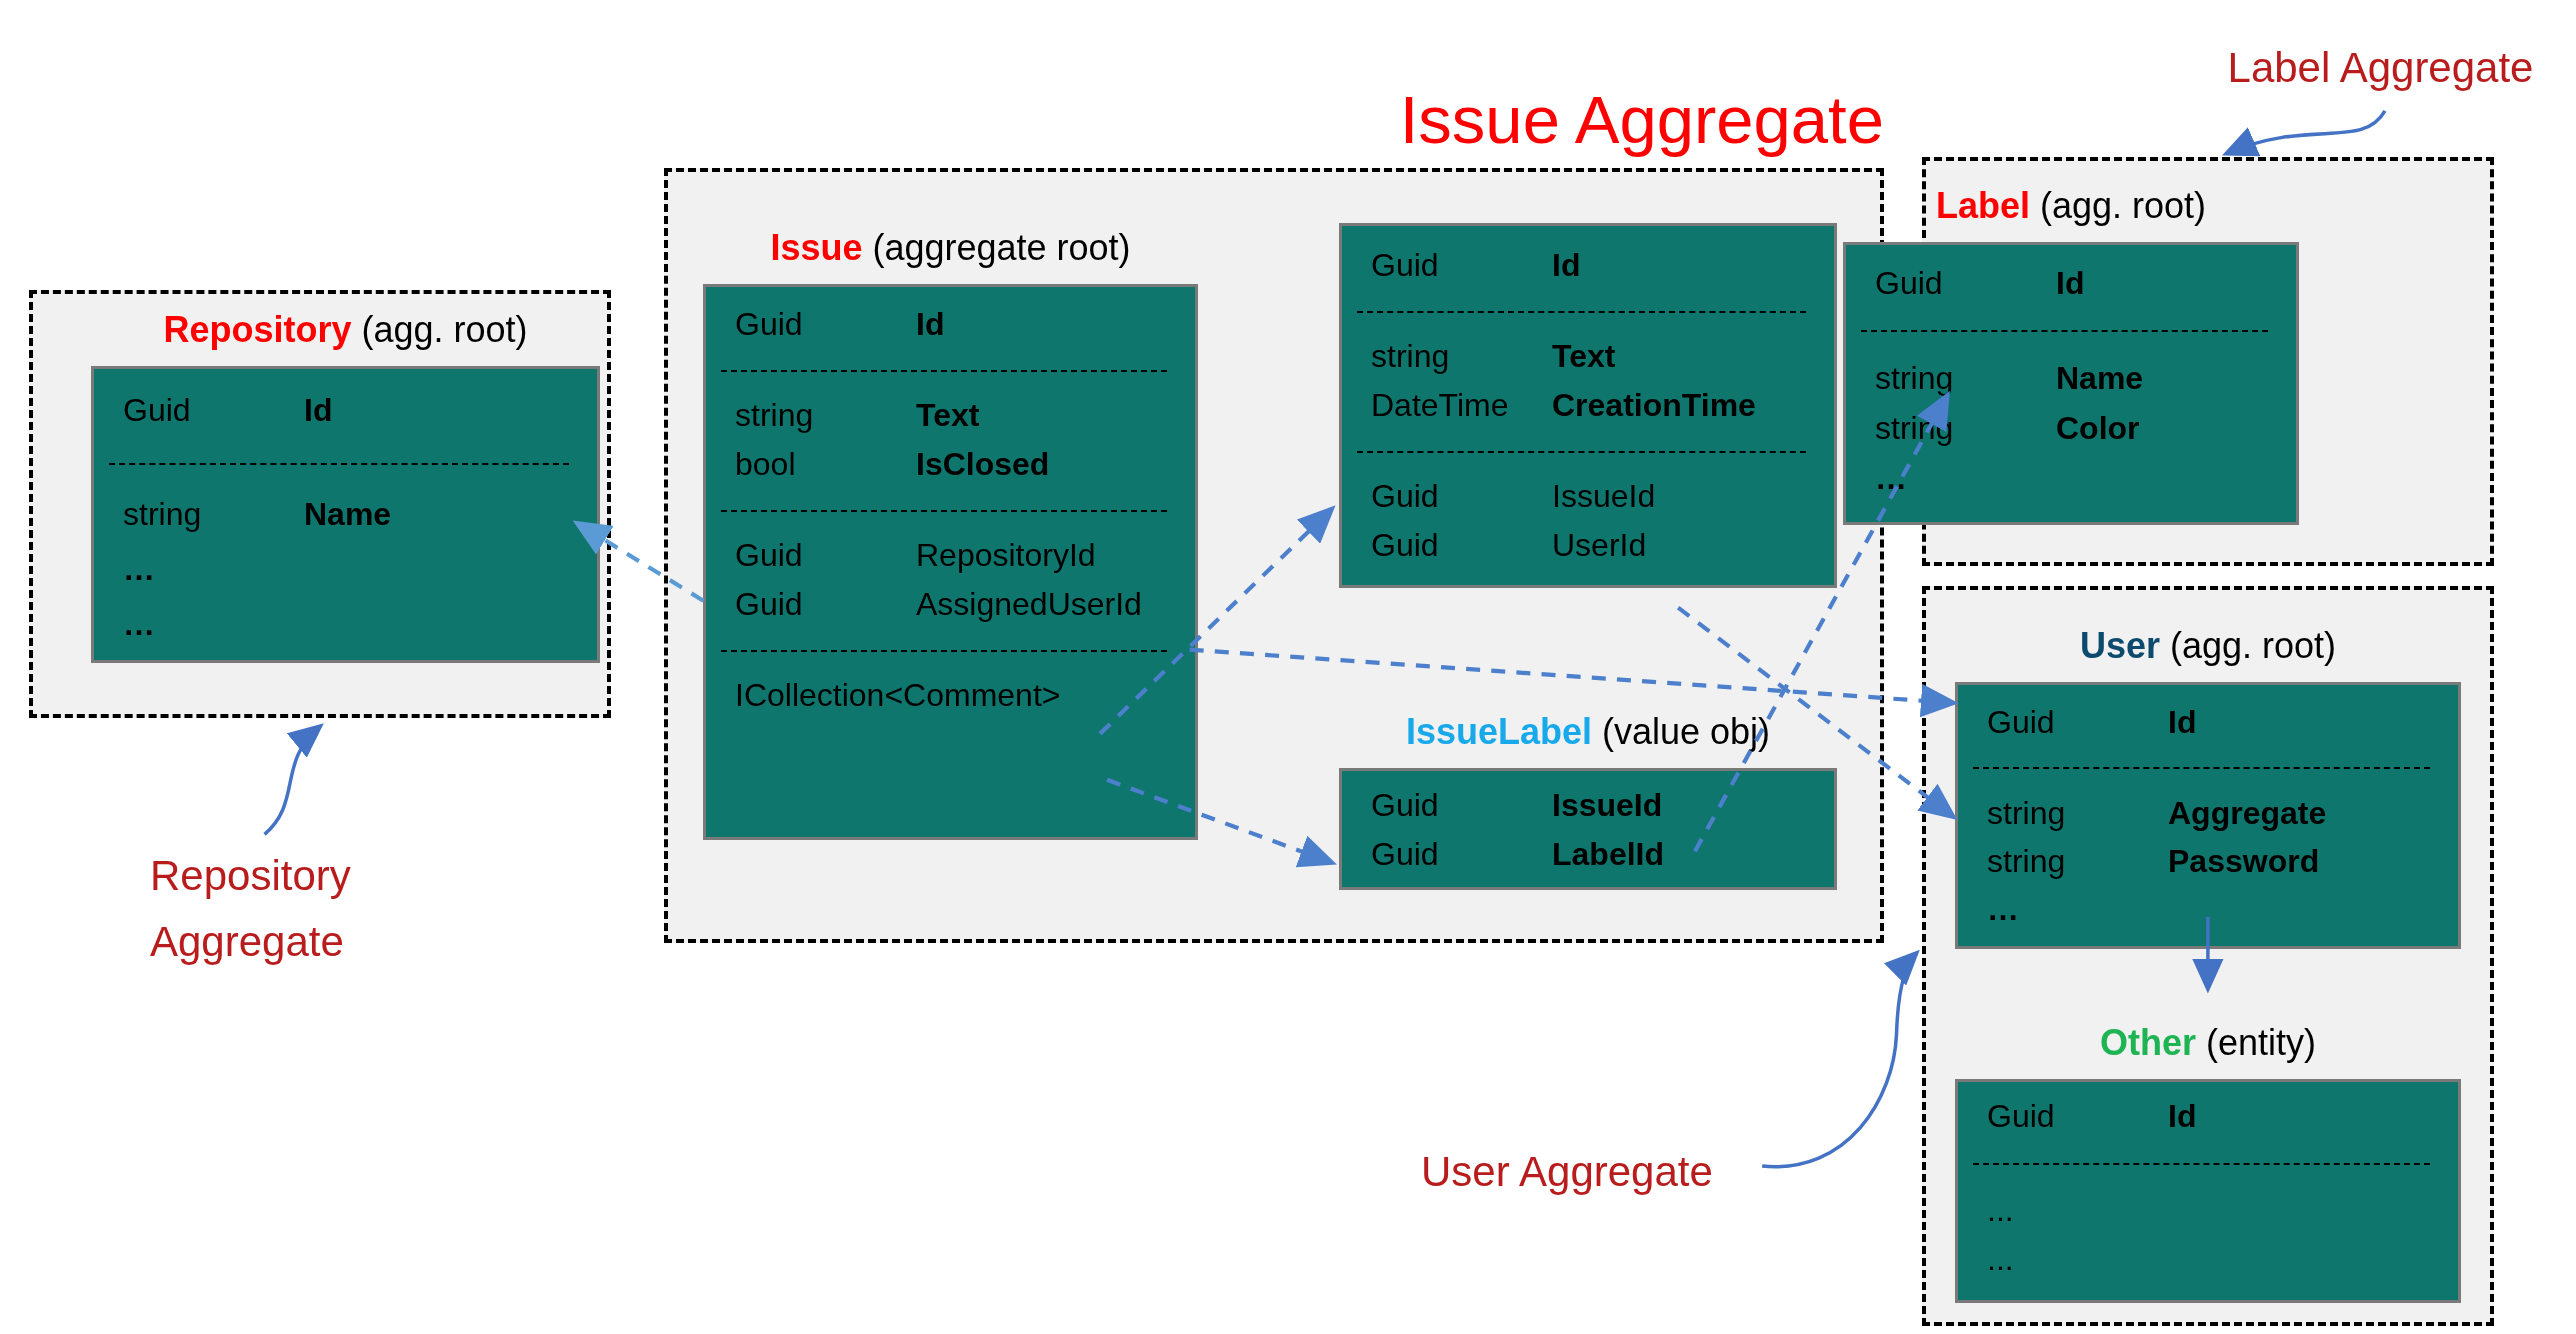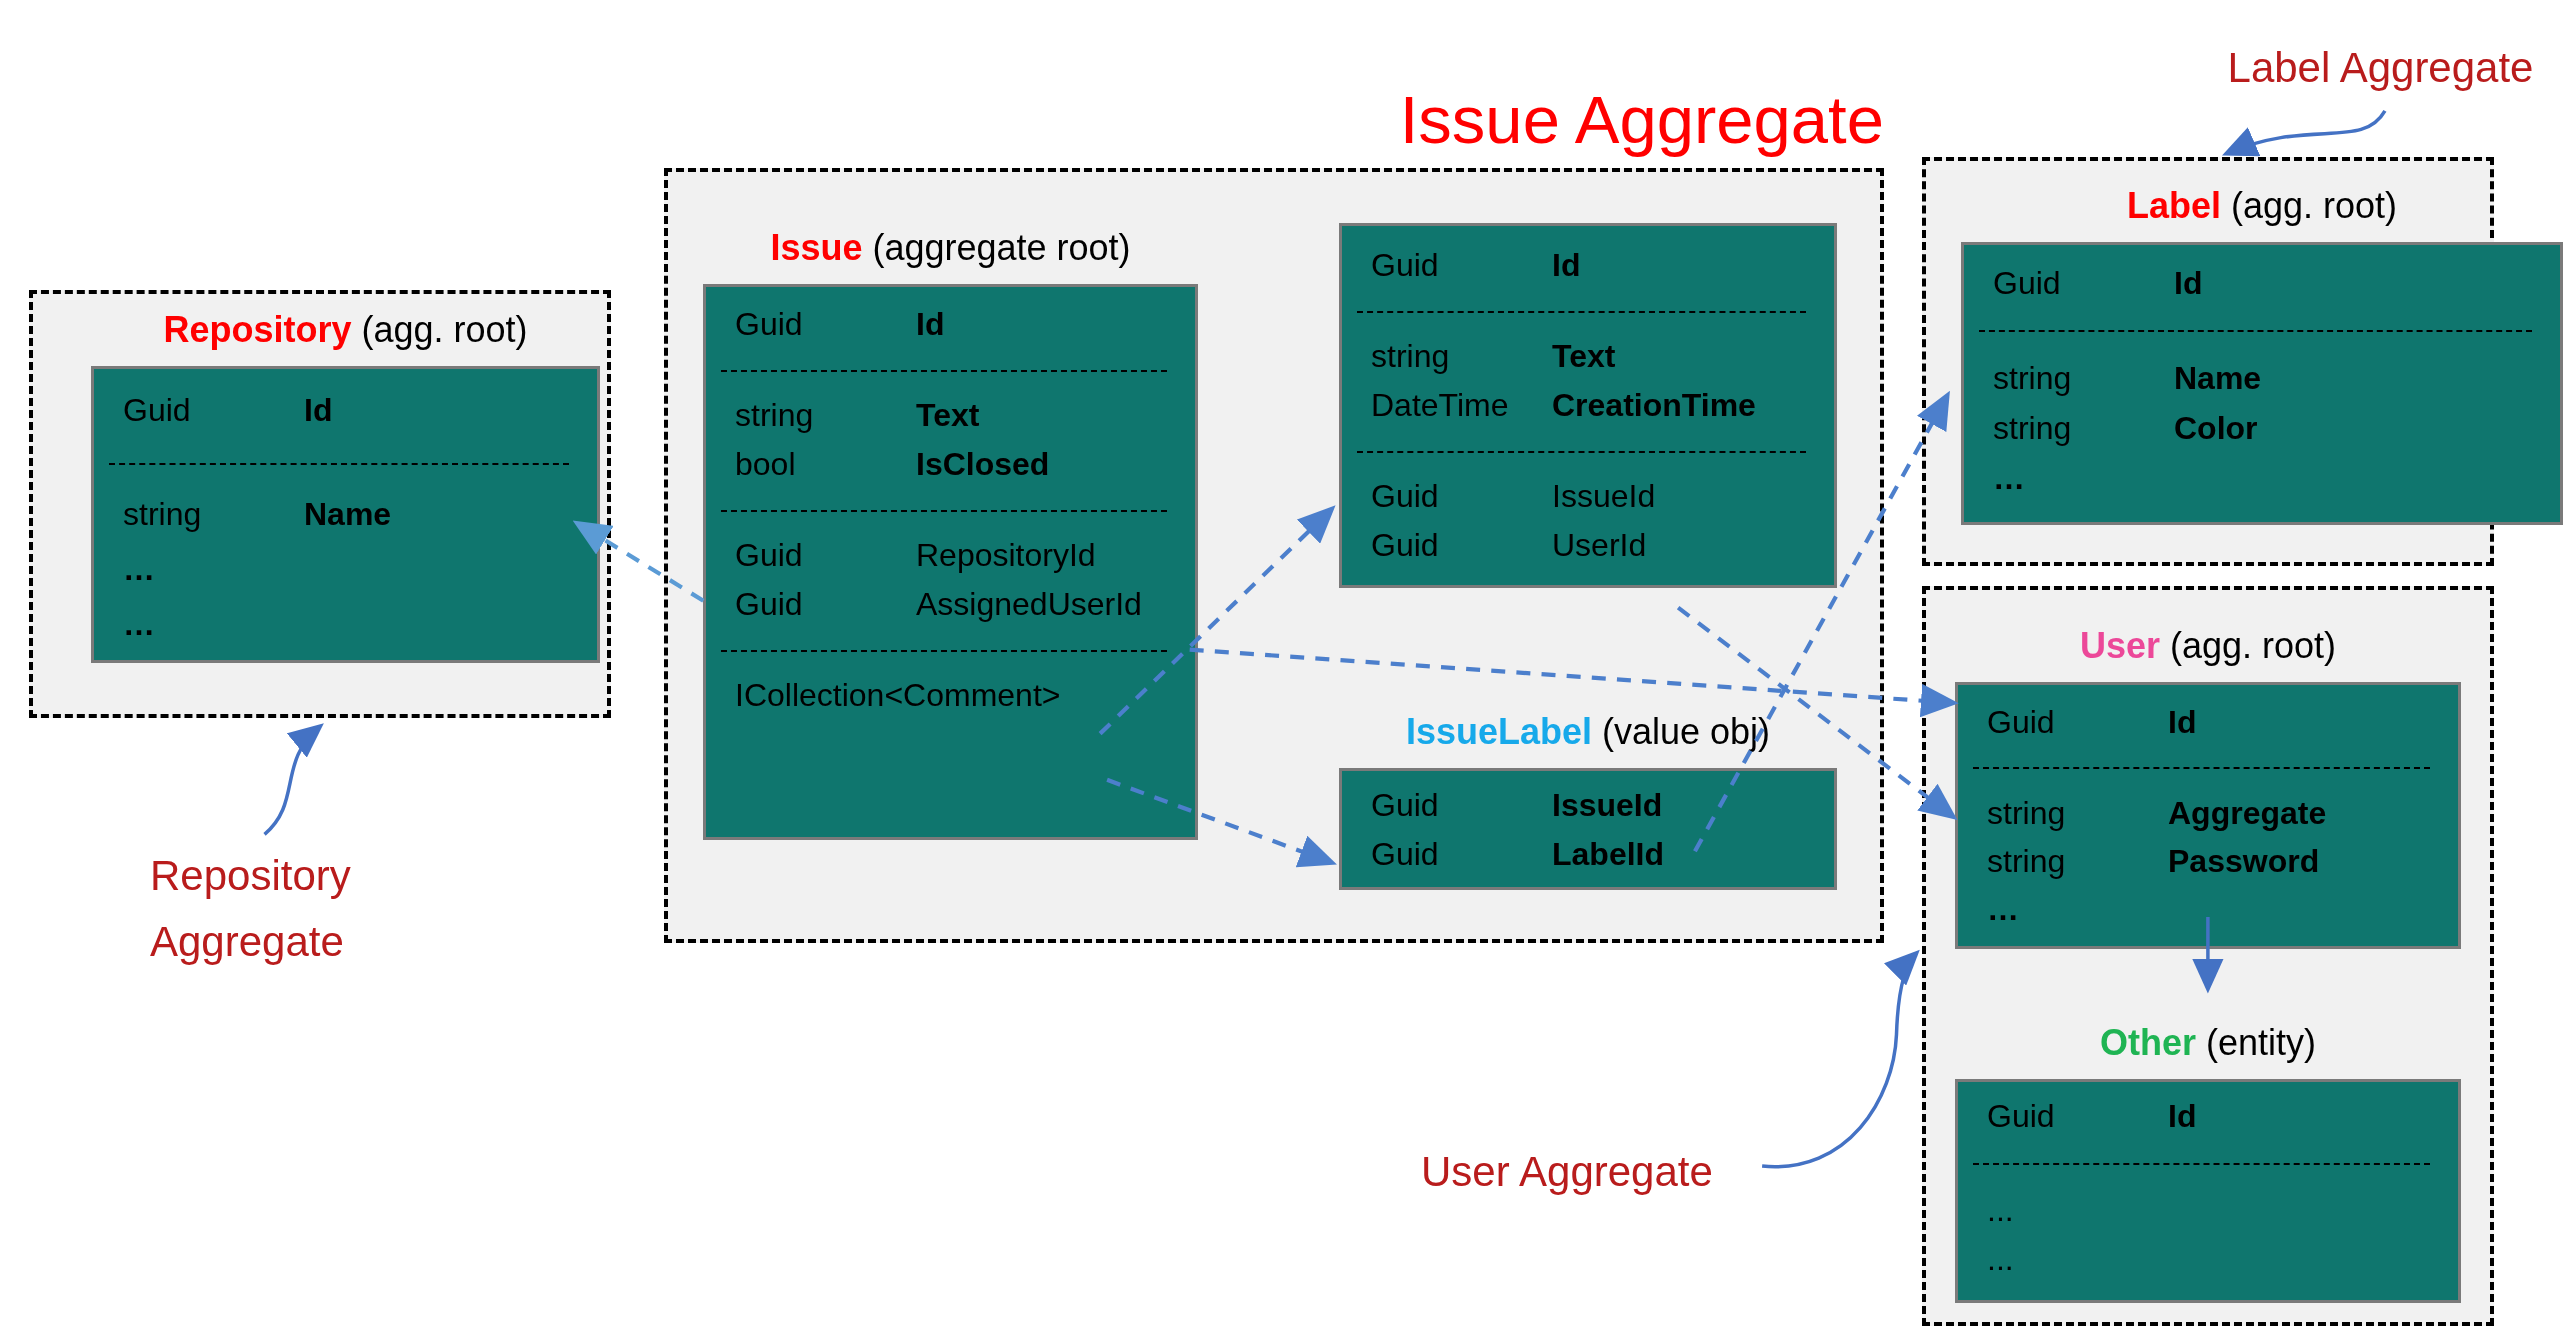--- a/index.html
+++ b/index.html
@@ -32,21 +32,21 @@
        font-size:32px;color:#000;white-space:nowrap;}
   .row .name{position:absolute;left:210px;}
   .b{font-weight:bold;}
   .sep{position:relative;height:var(--sh);}
   .sep::before{content:"";position:absolute;left:15.4px;right:28px;top:50%;border-top:2.8px dashed #000;}
 
   #card-repository{left:62px;  top:305px; width:509px;padding-left:29px;--rh:55px;--sh:49px;--bh:297px;--pt:14px;}
   #card-issue     {left:703px;top:223px; width:495px;--rh:49px;--sh:42px;--bh:556px;--pt:12.6px;}
   #card-comment   {left:1339px;top:223px; width:498px;--rh:49px;--sh:42px;--bh:365px;--pt:15.4px;}
   #card-issuelabel{left:1339px;top:707px;width:498px;--rh:49px;--sh:42px;--bh:122px;--pt:9.8px;}
-  #card-label     {left:1961px;top:181px; width:602px;--rh:50px;--sh:45px;--bh:283px;--pt:12.6px;}
+  #card-label     {left:1843px;top:181px; width:456px;--rh:50px;--sh:45px;--bh:283px;--pt:12.6px;}
   #card-user      {left:1955px;top:621px; width:506px;--rh:48px;--sh:43px;--bh:267px;--pt:12.6px;}
   #card-other     {left:1955px;top:1018px;width:506px;--rh:49px;--sh:45px;--bh:224px;--pt:9.8px;}
 
   
   #arrows{position:absolute;left:0;top:0;width:2576px;height:1335px;z-index:10;pointer-events:none;}
   .dash{fill:none;stroke:#4c7fcc;stroke-width:6;stroke-dasharray:20 16;}
   .dashlight{fill:none;stroke:#5b9bd5;stroke-width:6;stroke-dasharray:20 16;}
   .solid{fill:none;stroke:#4472c4;stroke-width:5;}
 </style>
 </head>
@@ -114,21 +114,21 @@
       <div class="etitle"><span class="ename" style="color: rgb(255, 0, 0);">Label</span><span class="esuffix">&nbsp;(agg. root)</span></div>
       <div class="ebox">
         <div class="row"><span class="type">Guid</span><span class="name b">Id</span></div>
         <div class="sep"></div>
         <div class="row"><span class="type">string</span><span class="name b">Name</span></div>
         <div class="row"><span class="type">string</span><span class="name b">Color</span></div>
         <div class="row one b">…</div>
       </div>
     </div>
   <div id="card-user" class="card">
-      <div class="etitle"><span class="ename" style="color: #ec4899;">User</span><span class="esuffix">&nbsp;(agg. root)</span></div>
+      <div class="etitle"><span class="ename" style="color: #0c4a6e;">User</span><span class="esuffix">&nbsp;(agg. root)</span></div>
       <div class="ebox">
         <div class="row"><span class="type">Guid</span><span class="name b">Id</span></div>
         <div class="sep"></div>
         <div class="row"><span class="type">string</span><span class="name b">Aggregate</span></div>
         <div class="row"><span class="type">string</span><span class="name b">Password</span></div>
         <div class="row one b">…</div>
       </div>
     </div>
   <div id="card-other" class="card">
       <div class="etitle"><span class="ename" style="color: rgb(31, 180, 83);">Other</span><span class="esuffix">&nbsp;(entity)</span></div>

